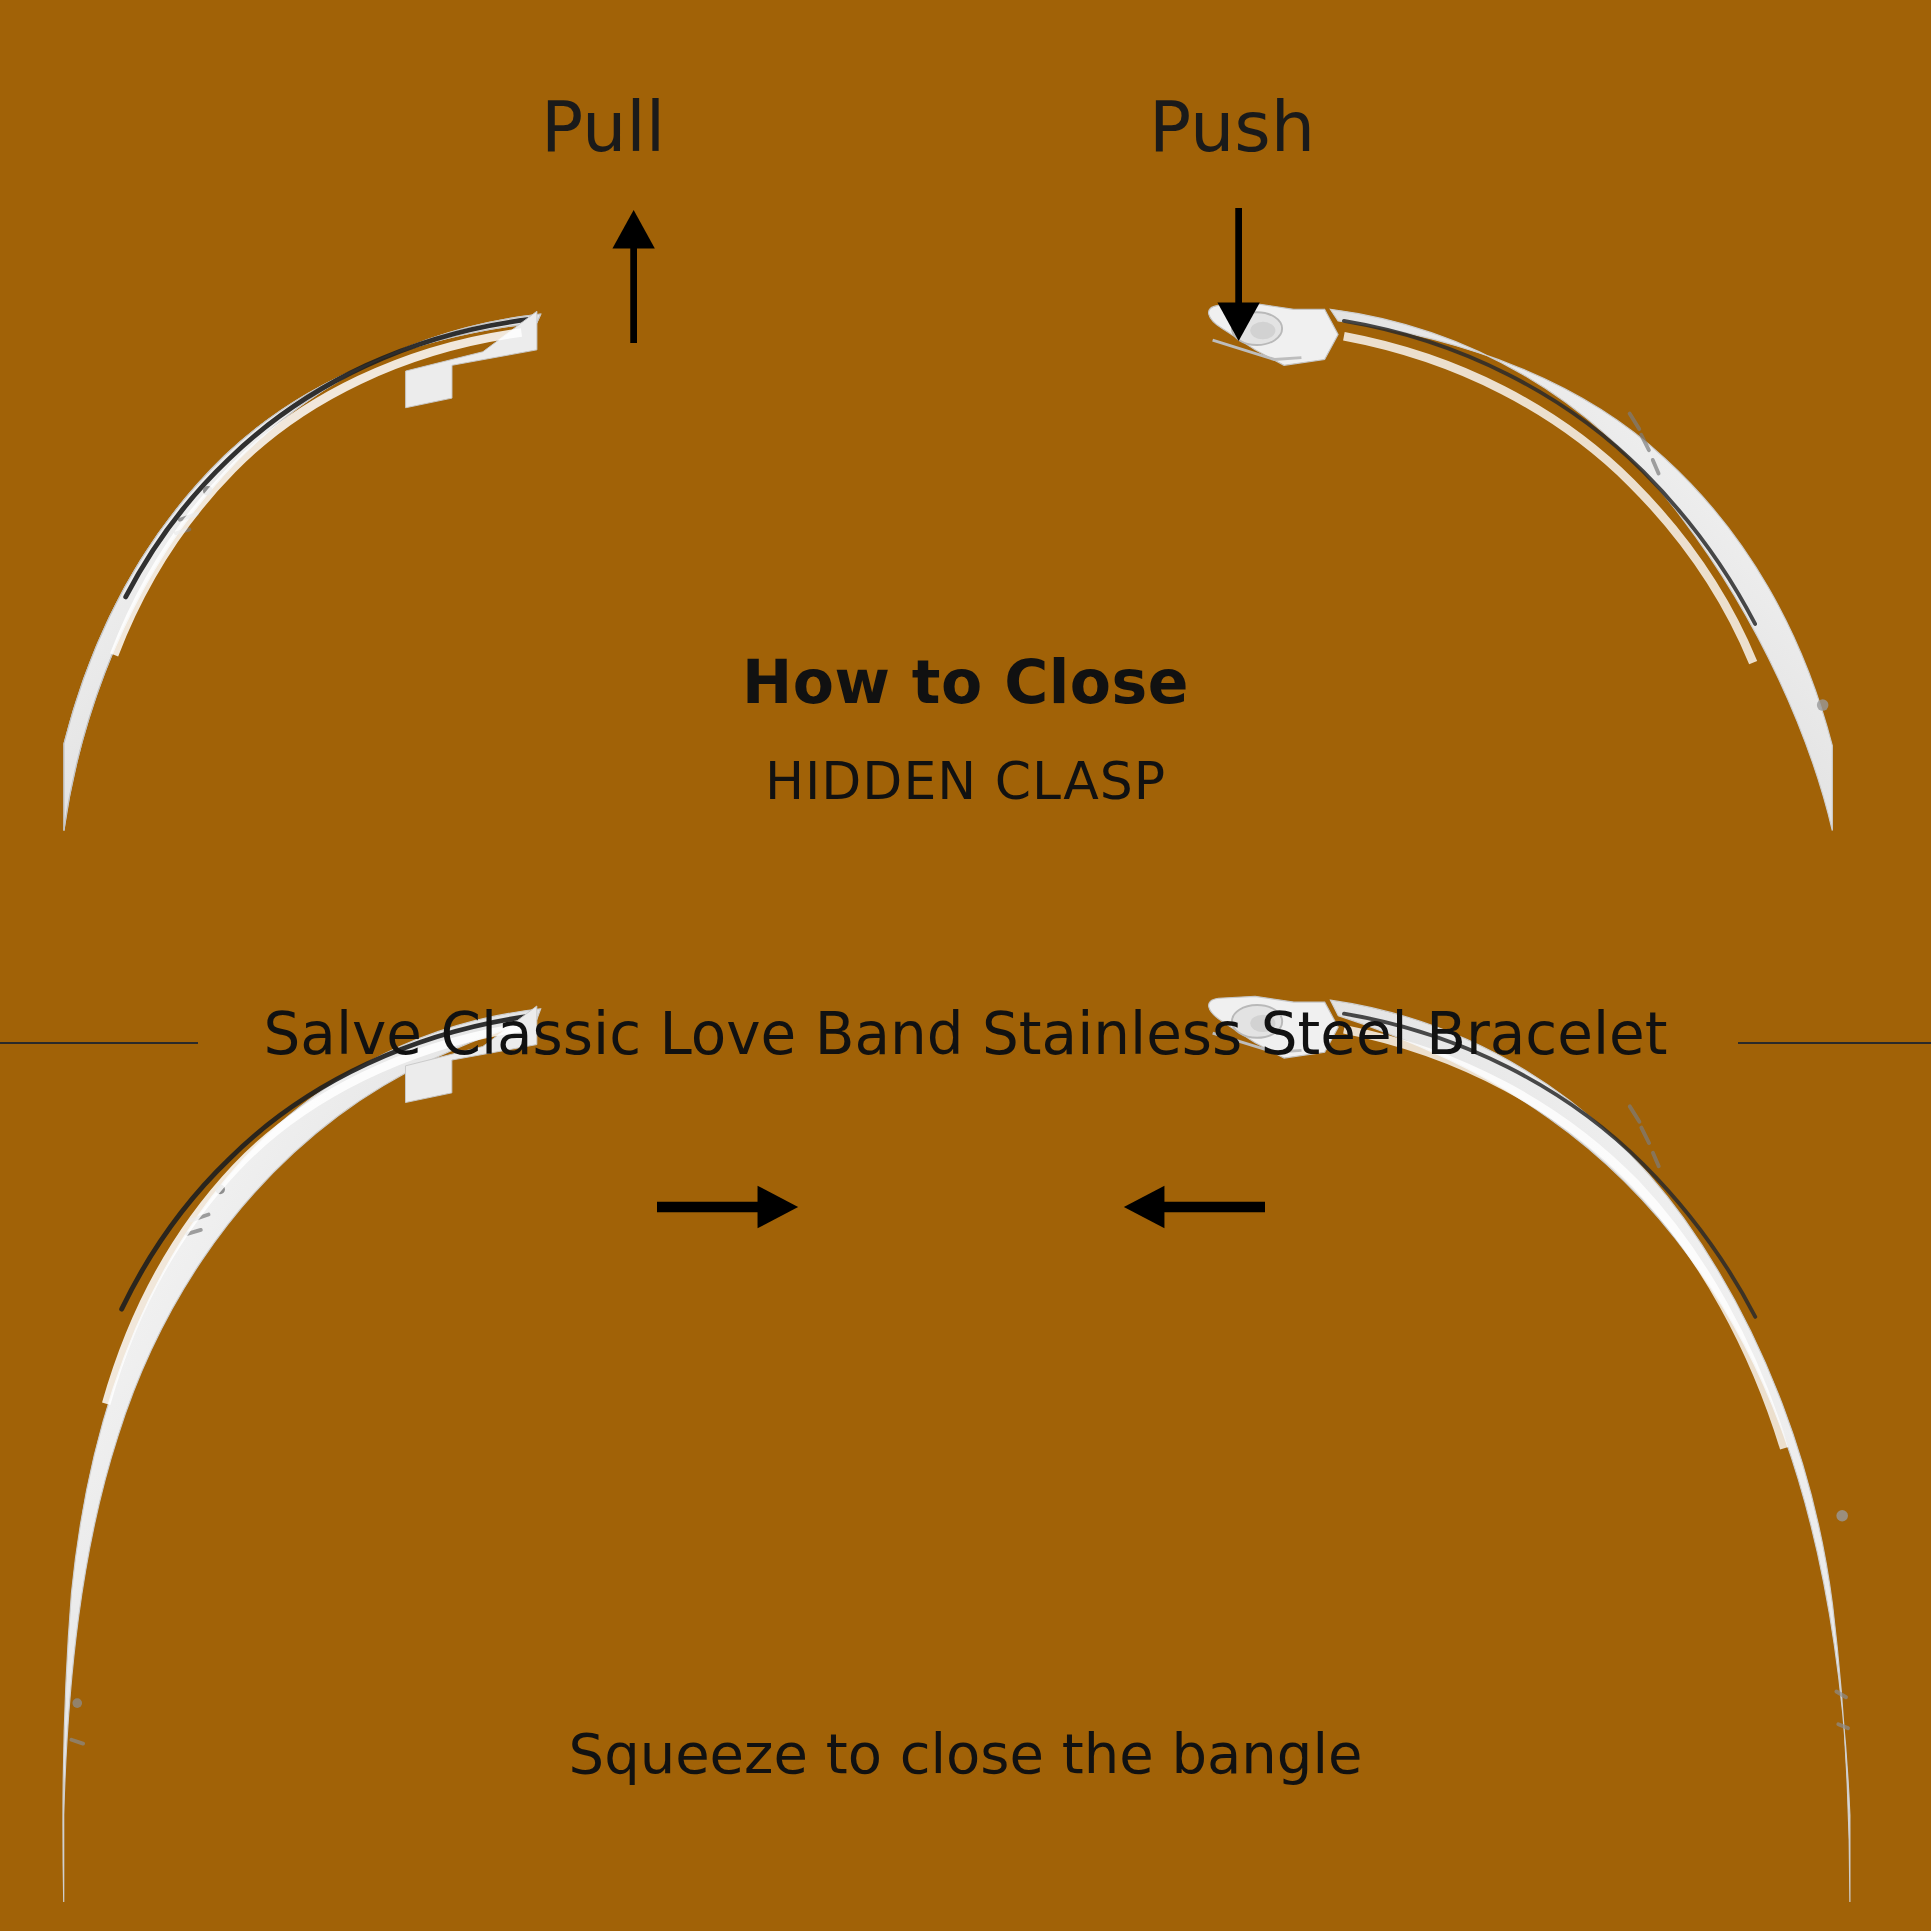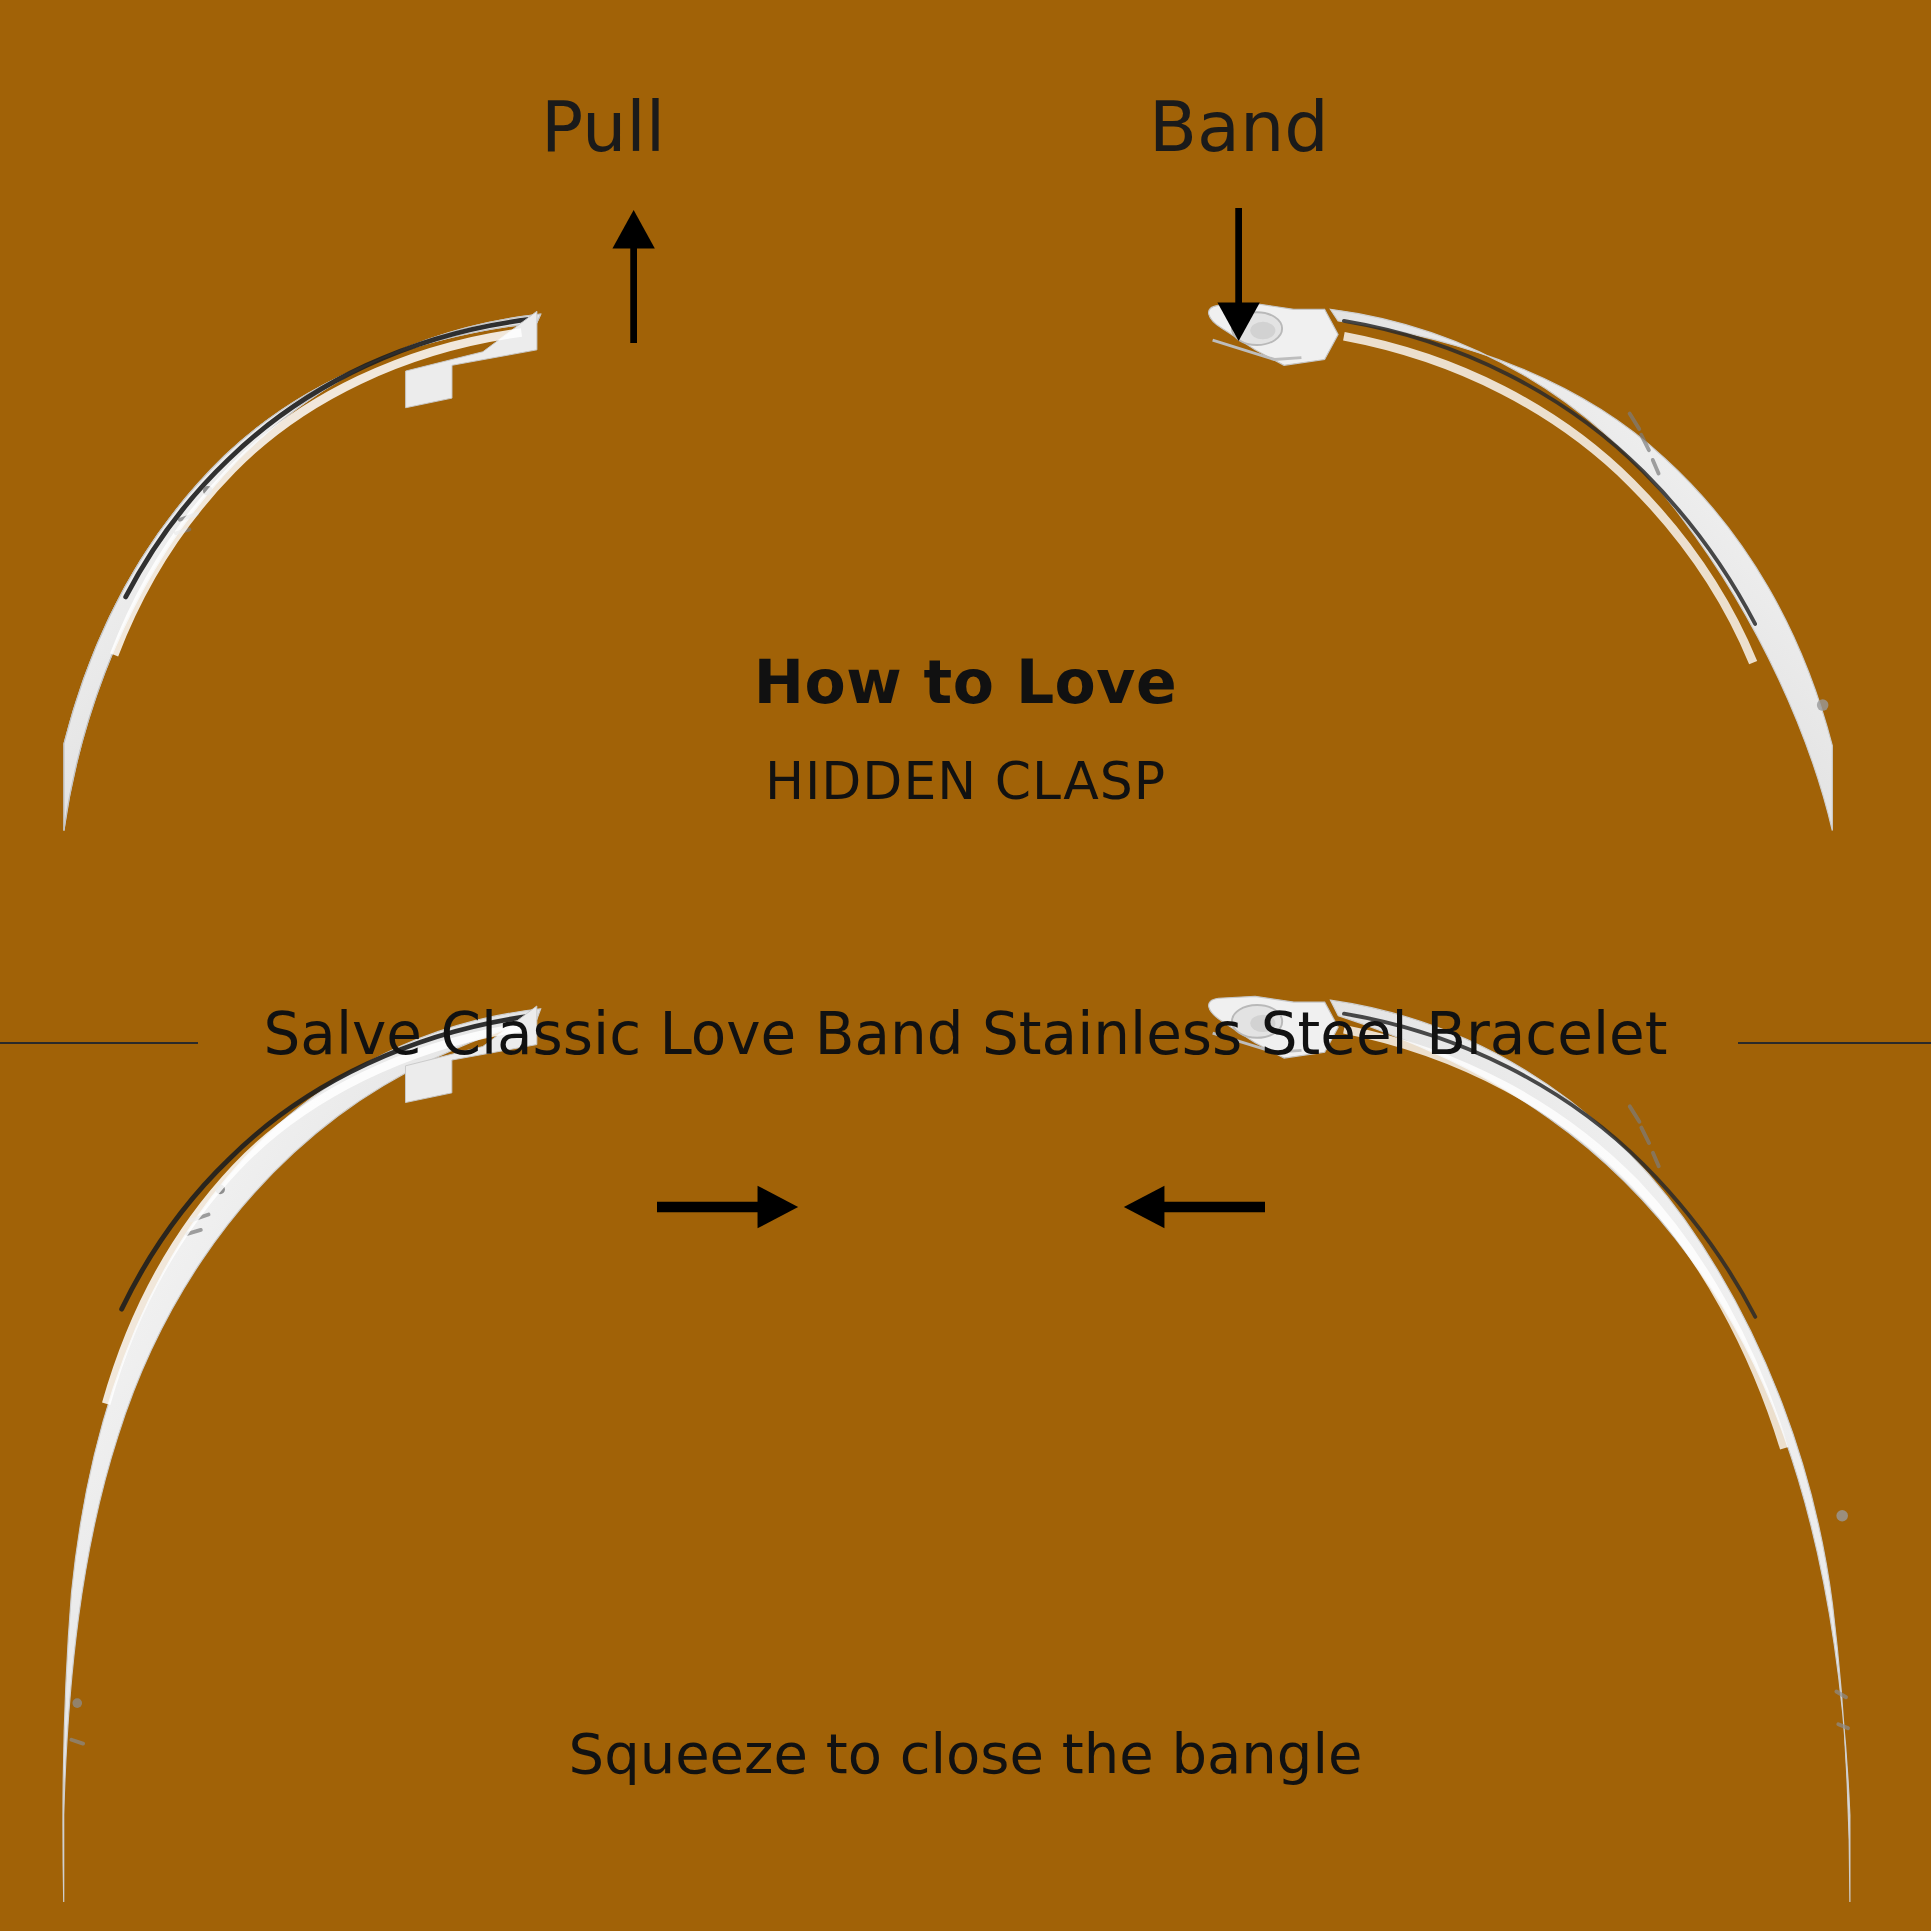--- a/index.html
+++ b/index.html
@@ -242,33 +242,33 @@
       </g>
       <path d="M 1688 136 l 10 16 M 1700 158 l 8 16 M 1712 184 l 6 14" stroke="#7d7d7d" stroke-width="4" stroke-linecap="round" opacity="0.7"></path>
       <circle cx="1908" cy="560" r="6" fill="#9a9a9a" opacity="0.8"></circle>
       <path d="M 1902 742 l 10 6 M 1904 776 l 10 4" stroke="#8c8c8c" stroke-width="4" stroke-linecap="round" opacity="0.7"></path>
       <path d="M 1392 56 C 1514 80 1618 138 1694 216 C 1764 290 1816 386 1848 490" fill="none" stroke="#ffffff" stroke-width="9" opacity="0.8"></path>
     </g>
   </svg>
 
   <div class="lbl lbl-pull">Pull</div>
 
-  <div class="lbl lbl-push">Band</div>
+  <div class="lbl lbl-push">Push</div>
 
   <svg class="arrow arr-pull" width="97" height="135" viewBox="0 0 100 140">
     <line x1="46" y1="140" x2="46" y2="24" stroke="#000000" stroke-width="7"></line>
     <polygon points="46,2 68,42 24,42" fill="#000000"></polygon>
   </svg>
 
   <svg class="arrow arr-push" width="97" height="135" viewBox="0 0 100 140">
     <line x1="46" y1="0" x2="46" y2="116" stroke="#000000" stroke-width="7"></line>
     <polygon points="46,138 68,98 24,98" fill="#000000"></polygon>
   </svg>
 
-  <div class="center-block open-head">How to Love</div>
+  <div class="center-block open-head">How to Close</div>
 
   <div class="center-block open-sub">HIDDEN CLASP</div>
 
   <div class="divider-row">
     <div class="divider-line left"></div>
     <div class="divider-title">Salve Classic Love Band Stainless Steel Bracelet</div>
     <div class="divider-line right"></div>
   </div>
 
   <svg class="arrow arr-right" width="145" height="68" viewBox="0 0 150 70">

